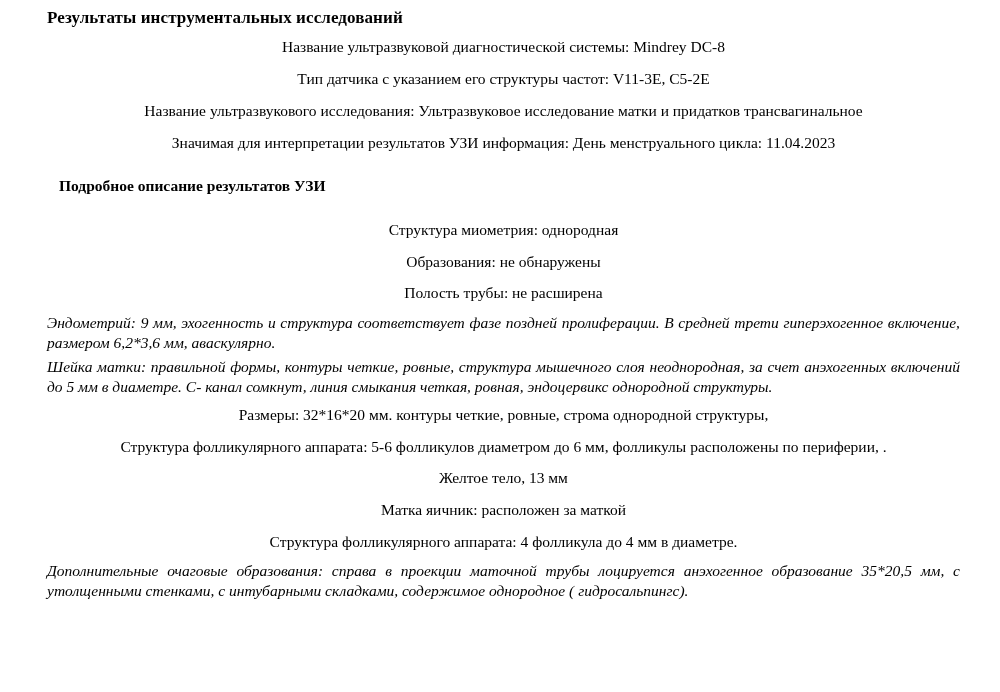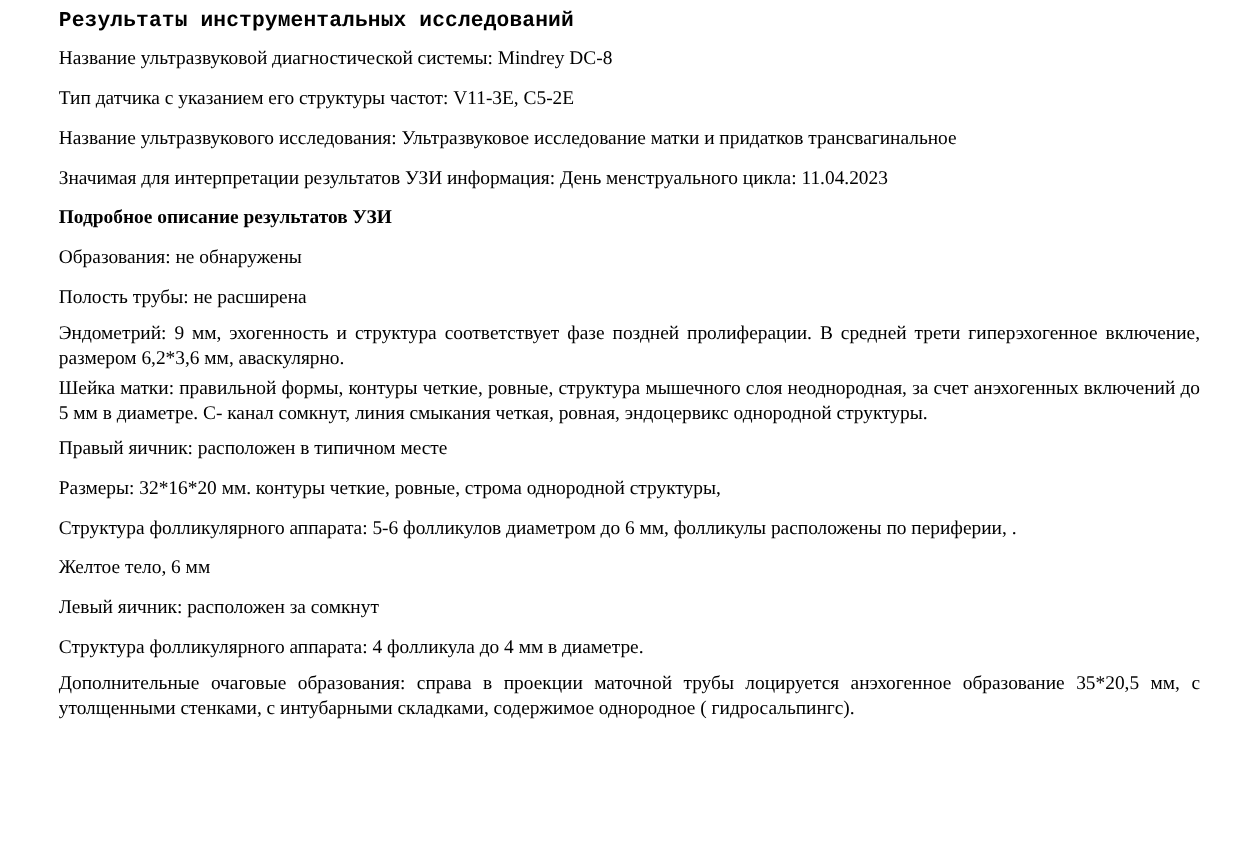--- a/index.html
+++ b/index.html
@@ -20,78 +20,79 @@
     position: relative;
     box-sizing: border-box;
     padding: 6px 40px 0 47px;
   }
   .doc-title {
     font-size: 17px;
     font-weight: bold;
     line-height: 1.38;
     margin: 0 0 2px 0;
     letter-spacing: 0.1px;
-    font-family: Liberation Mono, monospace;
   }
   .section-head {
     font-size: 15.5px;
     font-weight: bold;
     line-height: 1.40;
-    margin: 0;
+    margin: 12px;
     padding: 5px 0 5px 0;
   }
   
   .line {
     font-size: 15.5px;
     line-height: 1.40;
     margin: 0;
     padding: 5px 0 5px 0;
     white-space: nowrap;
+    text-align: center;
   }
   
   .para {
     font-size: 15.5px;
     line-height: 1.29;
     margin: 0;
     padding: 2px 0 2px 0;
     text-align: justify;
     text-justify: inter-word;
   }
   .block-group {
     padding-top: 2px;
+    font-style: italic;
   }
 </style>
 </head>
 <body>
 
 <div class="page">
 
   <h1 class="doc-title">Результаты инструментальных исследований</h1>
 
   <p class="line">Название ультразвуковой диагностической системы: Mindrey DC-8</p>
   <p class="line">Тип датчика с указанием его структуры частот: V11-3E, C5-2E</p>
   <p class="line">Название ультразвукового исследования: Ультразвуковое исследование матки и придатков трансвагинальное</p>
   <p class="line">Значимая для интерпретации результатов УЗИ информация: День менструального цикла: 11.04.2023</p>
 
   <h2 class="section-head">Подробное описание результатов УЗИ</h2>
 
+  <p class="line">Структура миометрия: однородная</p>
   <p class="line">Образования: не обнаружены</p>
   <p class="line">Полость трубы: не расширена</p>
 
   <div class="block-group">
     <p class="para">Эндометрий: 9 мм, эхогенность и структура соответствует фазе поздней пролиферации. В средней трети гиперэхогенное включение, размером 6,2*3,6 мм, аваскулярно.</p>
     <p class="para">Шейка матки: правильной формы, контуры четкие, ровные, структура  мышечного слоя неоднородная, за счет анэхогенных включений до 5 мм в диаметре.  С- канал сомкнут, линия смыкания четкая, ровная, эндоцервикс однородной структуры.</p>
   </div>
 
-  <p class="line">Правый яичник: расположен в типичном месте</p>
   <p class="line">Размеры: 32*16*20 мм. контуры четкие, ровные, строма однородной структуры,</p>
   <p class="line">Структура фолликулярного аппарата: 5-6 фолликулов диаметром до 6 мм, фолликулы расположены по периферии, .</p>
-  <p class="line">Желтое тело, 6 мм</p>
+  <p class="line">Желтое тело, 13 мм</p>
 
-  <p class="line">Левый яичник: расположен за сомкнут</p>
+  <p class="line">Матка яичник: расположен за маткой</p>
   <p class="line">Структура фолликулярного аппарата: 4 фолликула до 4 мм в диаметре.</p>
 
   <div class="block-group">
     <p class="para">Дополнительные очаговые образования:   справа в проекции маточной трубы лоцируется анэхогенное образование 35*20,5 мм, с утолщенными стенками, с интубарными складками, содержимое однородное ( гидросальпингс).</p>
 
   </div>
 
 </div>
 
 </body></html>

